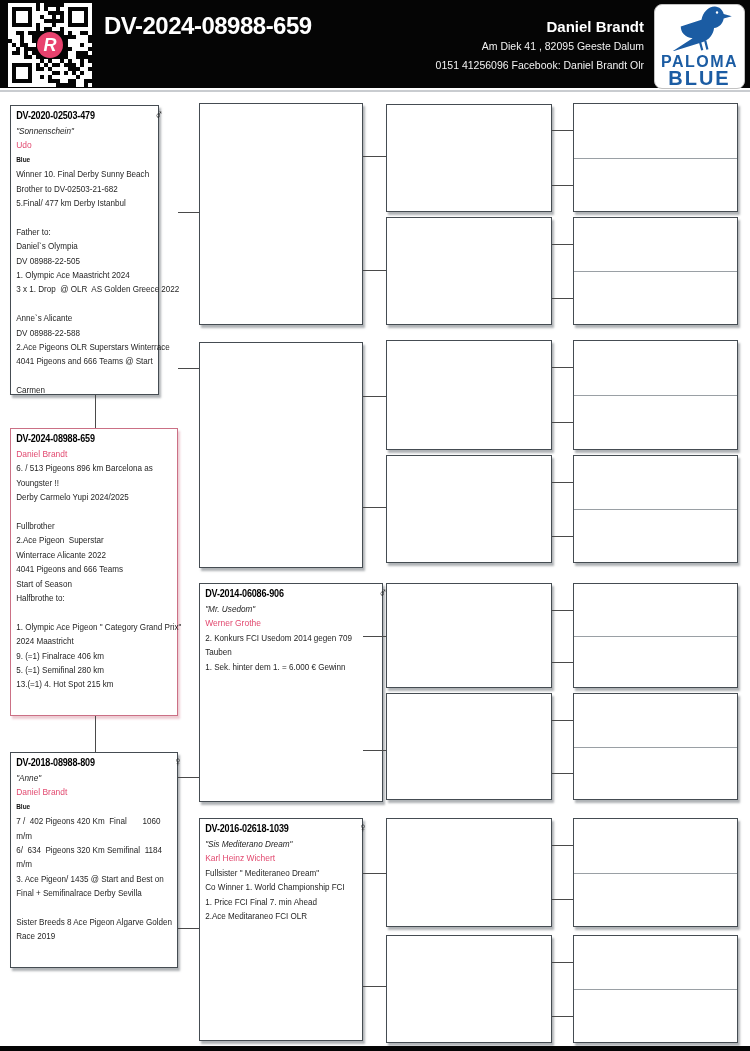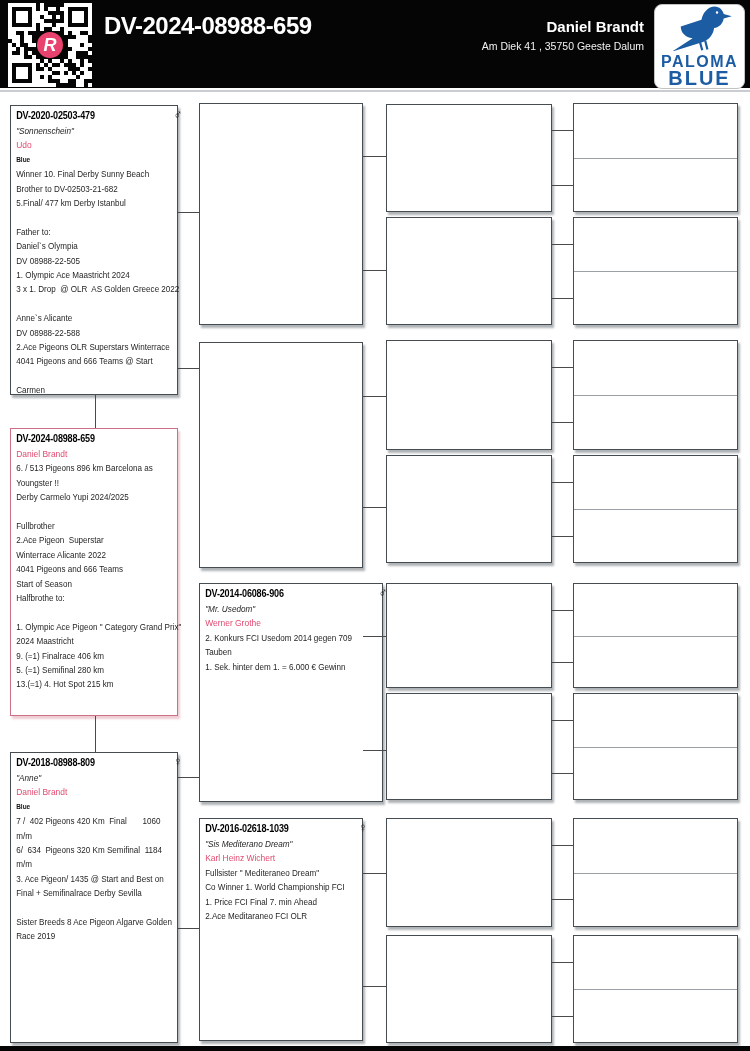--- a/index.html
+++ b/index.html
@@ -191,35 +191,36 @@
           <rect x="0" y="56" width="28" height="28" fill="#fff"></rect>
           <rect x="4" y="60" width="20" height="20" fill="#050505"></rect>
           <rect x="8" y="64" width="12" height="12" fill="#fff"></rect>
           <circle cx="42" cy="42" r="13" fill="#e8426e"></circle>
           <text x="42" y="48" font-size="18" font-weight="bold" font-style="italic" text-anchor="middle" fill="#fff" font-family="Liberation Sans,sans-serif">R</text>
         </svg>
     </div>
     <div class="doc-title">DV-2024-08988-659</div>
     <div class="owner-block">
       <div class="owner-name">Daniel Brandt</div>
-      <div class="owner-line">Am Diek 41 , 35750 Geeste Dalum</div>
+      <div class="owner-line">Am Diek 41 , 82095 Geeste Dalum</div>
+      <div class="owner-line">0151 41256096  Facebook: Daniel Brandt Olr</div>
     </div>
     <div class="logo-box">
       <svg width="74" height="46" viewBox="0 0 100 62">
         <path fill="#1b5ca3" d="M70,2 C76,2 81,7 82,12 L93,15 L82,18 C81,25 76,30 69,31 C68,40 62,47 54,50 L12,63 L40,45 C30,44 24,37 24,29 L52,20 C54,10 61,2 70,2 Z"></path>
         <path stroke="#1b5ca3" stroke-width="3" fill="none" d="M50,50 L53,61 M57,48 L60,60"></path>
         <circle cx="73" cy="10" r="1.6" fill="#ffffff"></circle>
       </svg>
       <div class="logo-word1" style="color:#1b5ca3">PALOMA</div>
       <div class="logo-word2" style="color:#1b5ca3">BLUE</div>
     </div>
   </div>
   <div class="header-rule"></div>
 
-  <div class="box" style="left:10px;top:105px;width:168px;height:290px">
+  <div class="box" style="left:10px;top:105px;width:149px;height:290px">
     <div class="box-inner">
       <div class="box-head">
         <span class="ring">DV-2020-02503-479</span>
         <span class="sex">♂</span>
       </div>
       <div class="bird-name">"Sonnenschein"</div>
       <div class="fancier">Udo</div>
       <div class="color-line">Blue</div>
       <div>
           <div class="tline">Winner 10. Final Derby Sunny Beach</div>
@@ -262,21 +263,21 @@
           <div class="tline"></div>
           <div class="tline">1. Olympic Ace Pigeon " Category Grand Prix"</div>
           <div class="tline">2024 Maastricht</div>
           <div class="tline">9. (=1) Finalrace 406 km</div>
           <div class="tline">5. (=1) Semifinal 280 km</div>
           <div class="tline">13.(=1) 4. Hot Spot 215 km</div>
         </div>
     </div>
   </div>
 
-  <div class="box" style="left:10px;top:752px;width:168px;height:291px">
+  <div class="box" style="left:10px;top:752px;width:168px;height:216px">
     <div class="box-inner">
       <div class="box-head">
         <span class="ring">DV-2018-08988-809</span>
         <span class="sex">♀</span>
       </div>
       <div class="bird-name">"Anne"</div>
       <div class="fancier">Daniel Brandt</div>
       <div class="color-line">Blue</div>
       <div>
           <div class="tline">7 /  402 Pigeons 420 Km  Final       1060</div>

